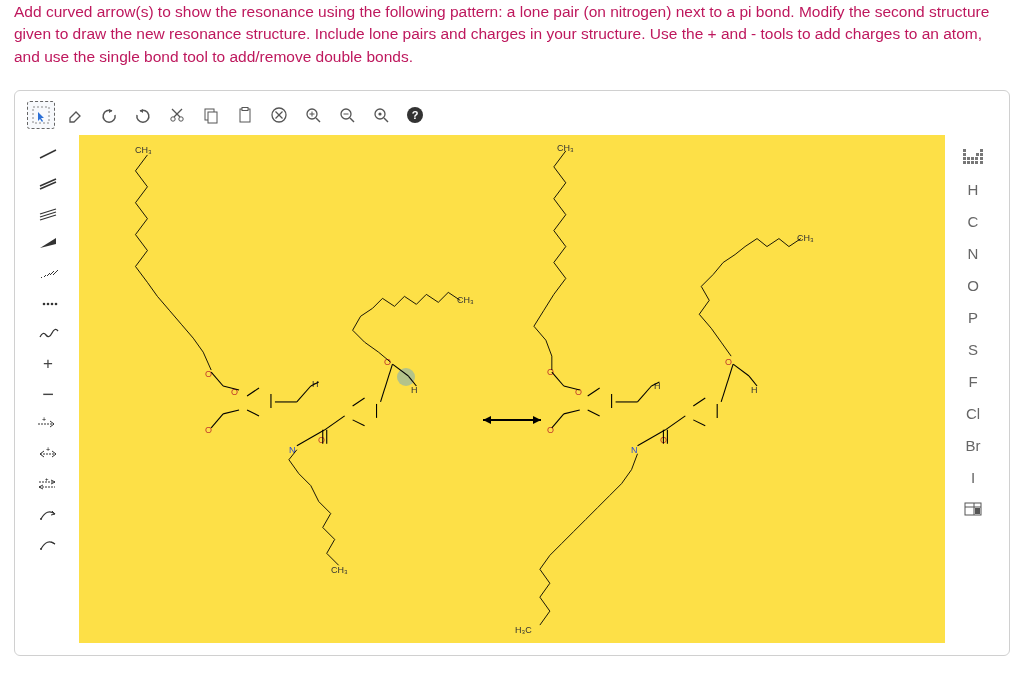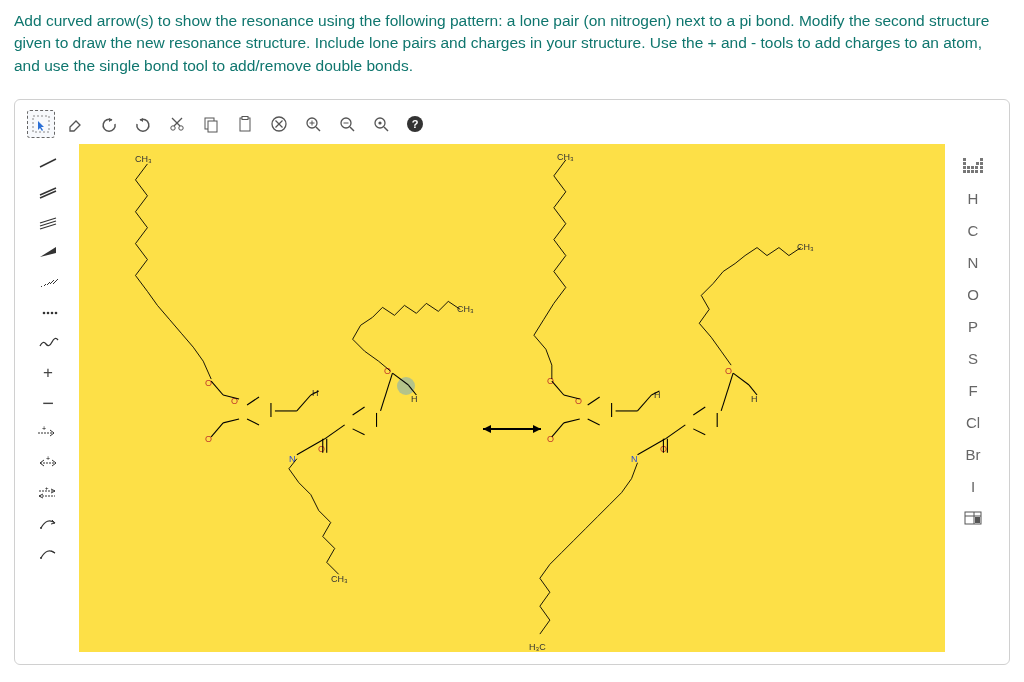--- a/index.html
+++ b/index.html
@@ -4,24 +4,24 @@
 <style>
   * { box-sizing: border-box; margin: 0; padding: 0; }
   body {
     font-family: -apple-system, BlinkMacSystemFont, "Segoe UI", Arial, sans-serif;
     font-size: 15px;
     color: #222;
     background: #fff;
     padding: 0;
   }
   .instructions {
-    padding: 10px 14px 14px 14px;
+    padding: 1px 14px 14px 14px;
     line-height: 1.45;
     font-size: 15.5px;
-    color: #0f766e;
+    color: #be185d;
   }
   .editor-panel {
     margin: 8px 14px 0 14px;
     border: 1px solid #d0d0d0;
     border-radius: 6px;
     padding: 10px 12px 12px 12px;
     position: relative;
     height: 566px;
   }
   
@@ -349,21 +349,21 @@
     <div class="mol-label" style="left:332px; top:250px;">H</div>
     <div class="mol-label red" style="left:126px; top:234px; color:#c0392b;">O</div>
     <div class="mol-label red" style="left:152px; top:252px; color:#c0392b;">O</div>
     <div class="mol-label red" style="left:126px; top:290px; color:#c0392b;">O</div>
     <div class="mol-label red" style="left:305px; top:222px; color:#c0392b;">O</div>
     <div class="mol-label red" style="left:239px; top:300px; color:#c0392b;">O</div>
     <div class="mol-label" style="left:210px; top:310px; color:#2a4ad6;">N</div>
 
     <div class="mol-label" style="left:478px; top:8px;">CH₃</div>
     <div class="mol-label" style="left:718px; top:98px;">CH₃</div>
-    <div class="mol-label" style="left:450px; top:490px;margin-top:8px;">H₃C</div>
+    <div class="mol-label" style="left:436px; top:490px;">H₃C</div>
     <div class="mol-label" style="left:575px; top:246px;">H</div>
     <div class="mol-label" style="left:672px; top:250px;">H</div>
     <div class="mol-label red" style="left:468px; top:232px; color:#c0392b;">O</div>
     <div class="mol-label red" style="left:496px; top:252px; color:#c0392b;">O</div>
     <div class="mol-label red" style="left:468px; top:290px; color:#c0392b;">O</div>
     <div class="mol-label red" style="left:646px; top:222px; color:#c0392b;">O</div>
     <div class="mol-label red" style="left:581px; top:300px; color:#c0392b;">O</div>
     <div class="mol-label" style="left:552px; top:310px; color:#2a4ad6;">N</div>
 
     <svg class="skeleton" viewBox="0 0 860 510">

